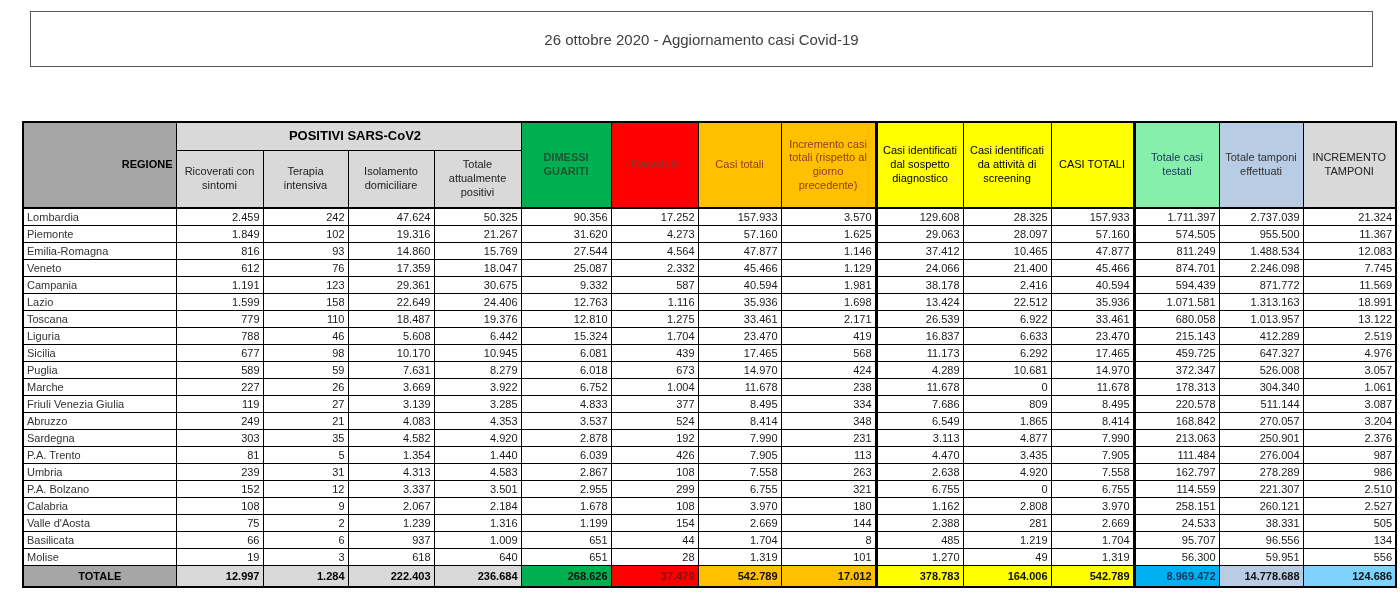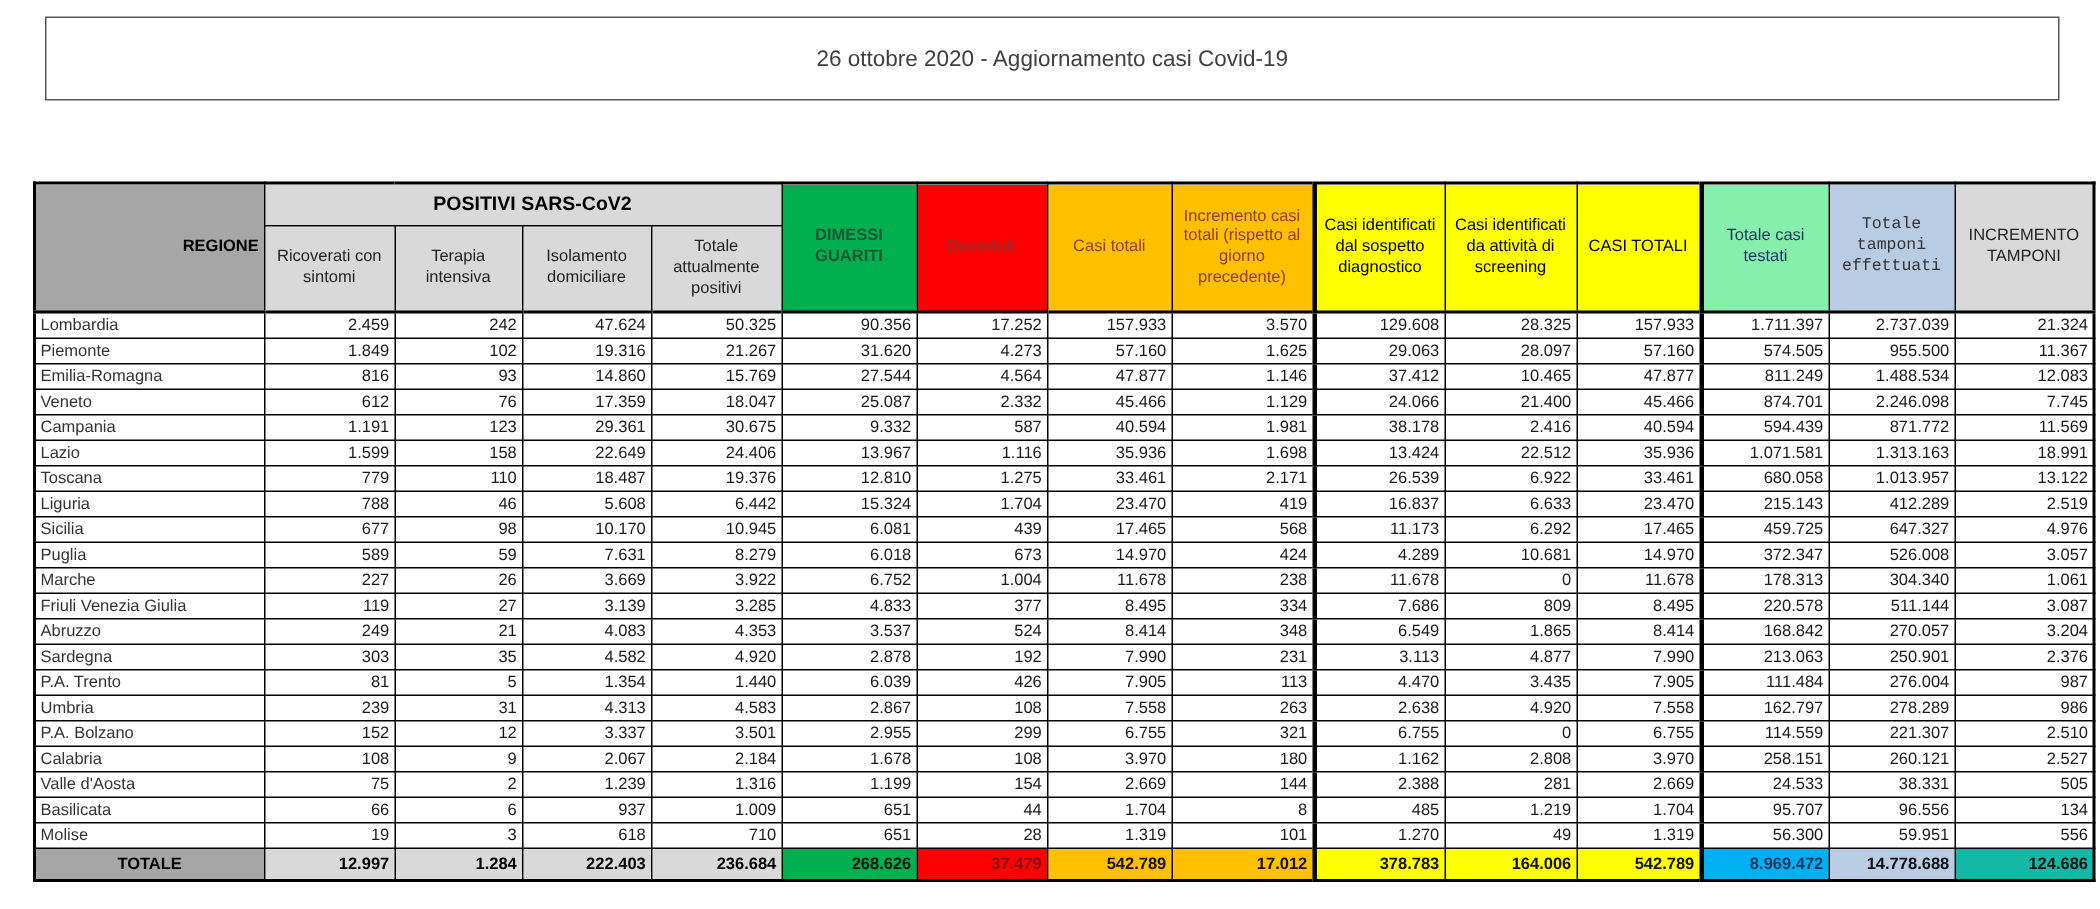--- a/index.html
+++ b/index.html
@@ -37,39 +37,39 @@
   tr.hrow2 { height: 58px; }
   thead tr.hrow2 th, thead th[rowspan] { border-bottom: 2px solid #000; }
   th.regione-h { background: #a6a6a6; font-weight: bold; color: #000; font-size: 11px; text-align: right; }
   th.group-h   { background: #d9d9d9; font-weight: bold; color: #000; font-size: 13px; padding-left: 16px; }
   th.sub       { background: #d9d9d9; color: #222; }
   th.h-green   { background: #00b050; color: #1d5634; font-weight: bold; }
   th.h-red     { background: #fe0000; color: #9e2b2b; font-weight: bold; }
   th.h-orange  { background: #ffc000; color: #963a28; }
   th.h-yellow  { background: #ffff00; color: #000; }
   th.h-blue    { background: #86efac; color: #17365d; }
-  th.h-lav     { background: #b8cce4; color: #333; font-family: Liberation Mono, monospace; }
+  th.h-lav     { background: #b8cce4; color: #333; }
   th.h-gray    { background: #d9d9d9; color: #222; }
   .bl { border-left: 3px solid #000 !important; }
   .br { border-right: 3px solid #000 !important; }
   tbody tr { height: 17px; }
   tbody td { background: #fff; }
   td.region { text-align: left; white-space: nowrap; color: #333; }
   td.num    { text-align: right; white-space: nowrap; }
   tfoot tr { height: 22px; }
   tfoot td { font-weight: bold; text-align: right; white-space: nowrap; border-top: 1px solid #000; }
   td.t-label  { background: #a6a6a6; text-align: center; color: #000; }
   td.t-light  { background: #d9d9d9; color: #000; }
   td.t-green  { background: #00b050; color: #111; padding-left: 44px; }
   td.t-red    { background: #fe0000; color: #7b1616; }
   td.t-orange { background: #ffc000; color: #111; }
   td.t-yellow { background: #ffff00; color: #111; }
   td.t-blue   { background: #00b0f0; color: #17365d; }
   td.t-lav    { background: #b8cce4; color: #111; }
-  td.t-gray   { background: #14b8a6; color: #111; }
+  td.t-gray   { background: #7dd3fc; color: #111; }
 </style>
 </head>
 <body>
 
 <div class="title-box">
   <div>26 ottobre 2020 - Aggiornamento casi Covid-19</div>
 </div>
 
 <table class="covid">
   <colgroup>
@@ -196,21 +196,21 @@
         <td class="num ">594.439</td>
         <td class="num ">871.772</td>
         <td class="num ">11.569</td>
       </tr>
       <tr>
         <td class="region">Lazio</td>
         <td class="num ">1.599</td>
         <td class="num ">158</td>
         <td class="num ">22.649</td>
         <td class="num ">24.406</td>
-        <td class="num ">13.967</td>
+        <td class="num ">12.763</td>
         <td class="num ">1.116</td>
         <td class="num ">35.936</td>
         <td class="num ">1.698</td>
         <td class="num bl">13.424</td>
         <td class="num ">22.512</td>
         <td class="num br">35.936</td>
         <td class="num ">1.071.581</td>
         <td class="num ">1.313.163</td>
         <td class="num ">18.991</td>
       </tr>
@@ -450,21 +450,21 @@
         <td class="num br">1.704</td>
         <td class="num ">95.707</td>
         <td class="num ">96.556</td>
         <td class="num ">134</td>
       </tr>
       <tr>
         <td class="region">Molise</td>
         <td class="num ">19</td>
         <td class="num ">3</td>
         <td class="num ">618</td>
-        <td class="num ">710</td>
+        <td class="num ">640</td>
         <td class="num ">651</td>
         <td class="num ">28</td>
         <td class="num ">1.319</td>
         <td class="num ">101</td>
         <td class="num bl">1.270</td>
         <td class="num ">49</td>
         <td class="num br">1.319</td>
         <td class="num ">56.300</td>
         <td class="num ">59.951</td>
         <td class="num ">556</td>

